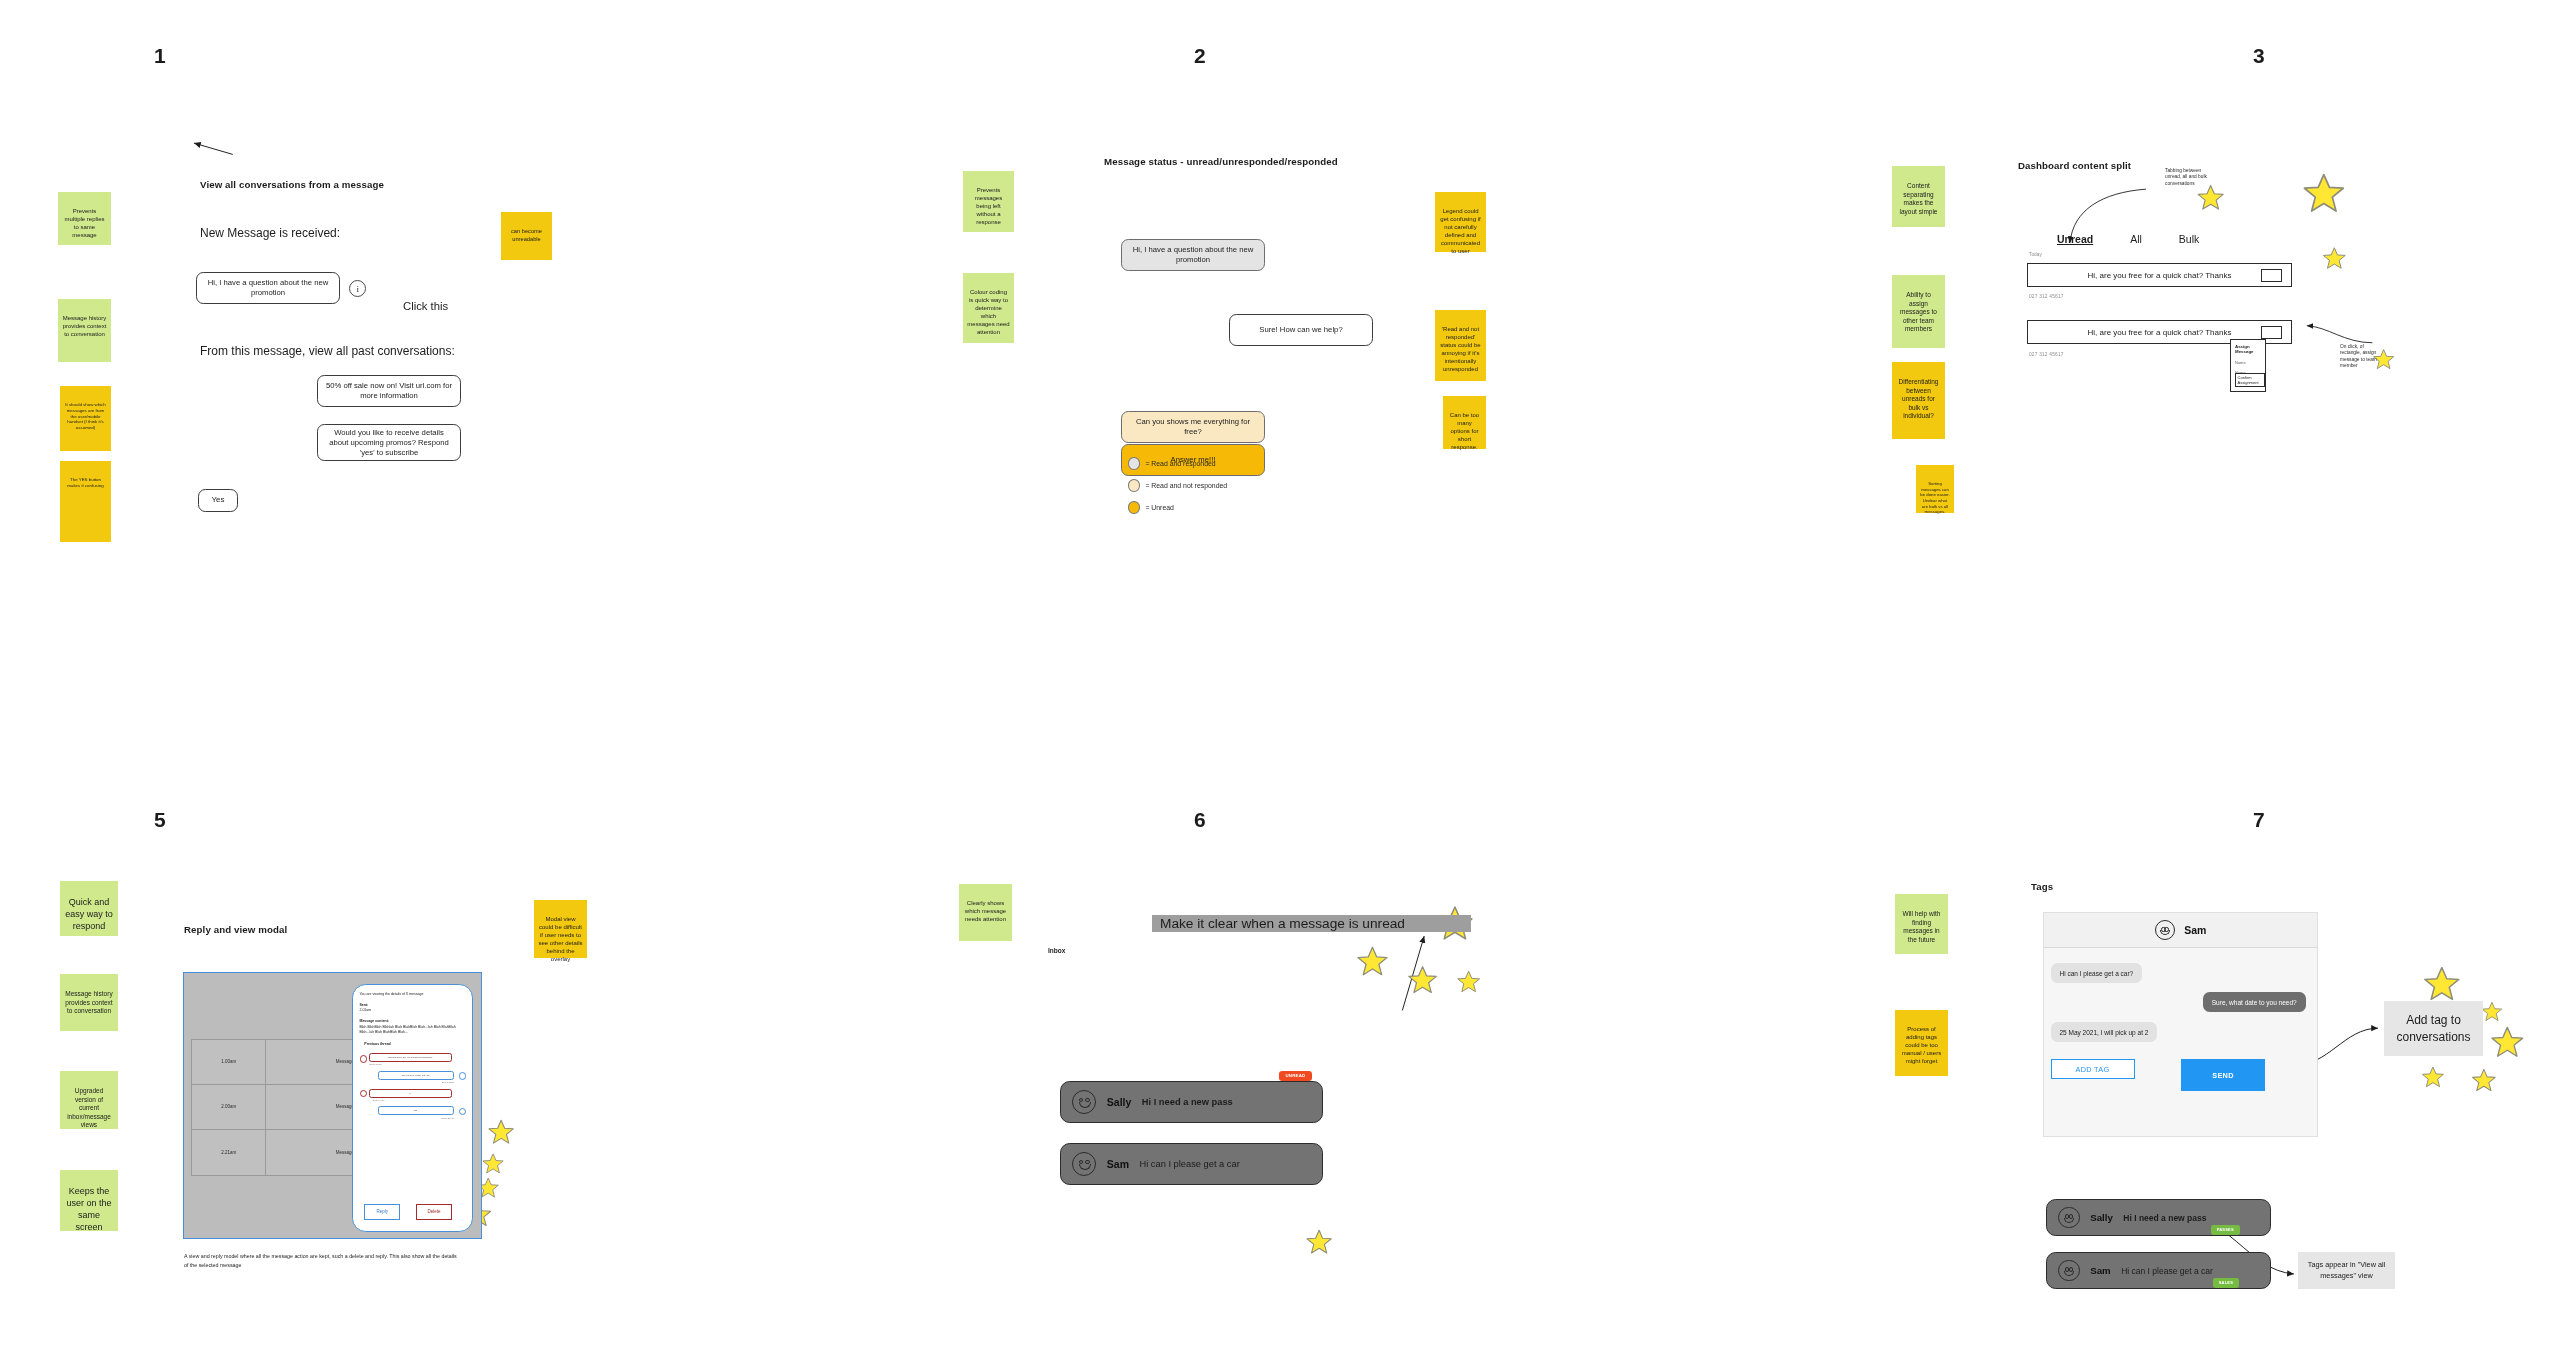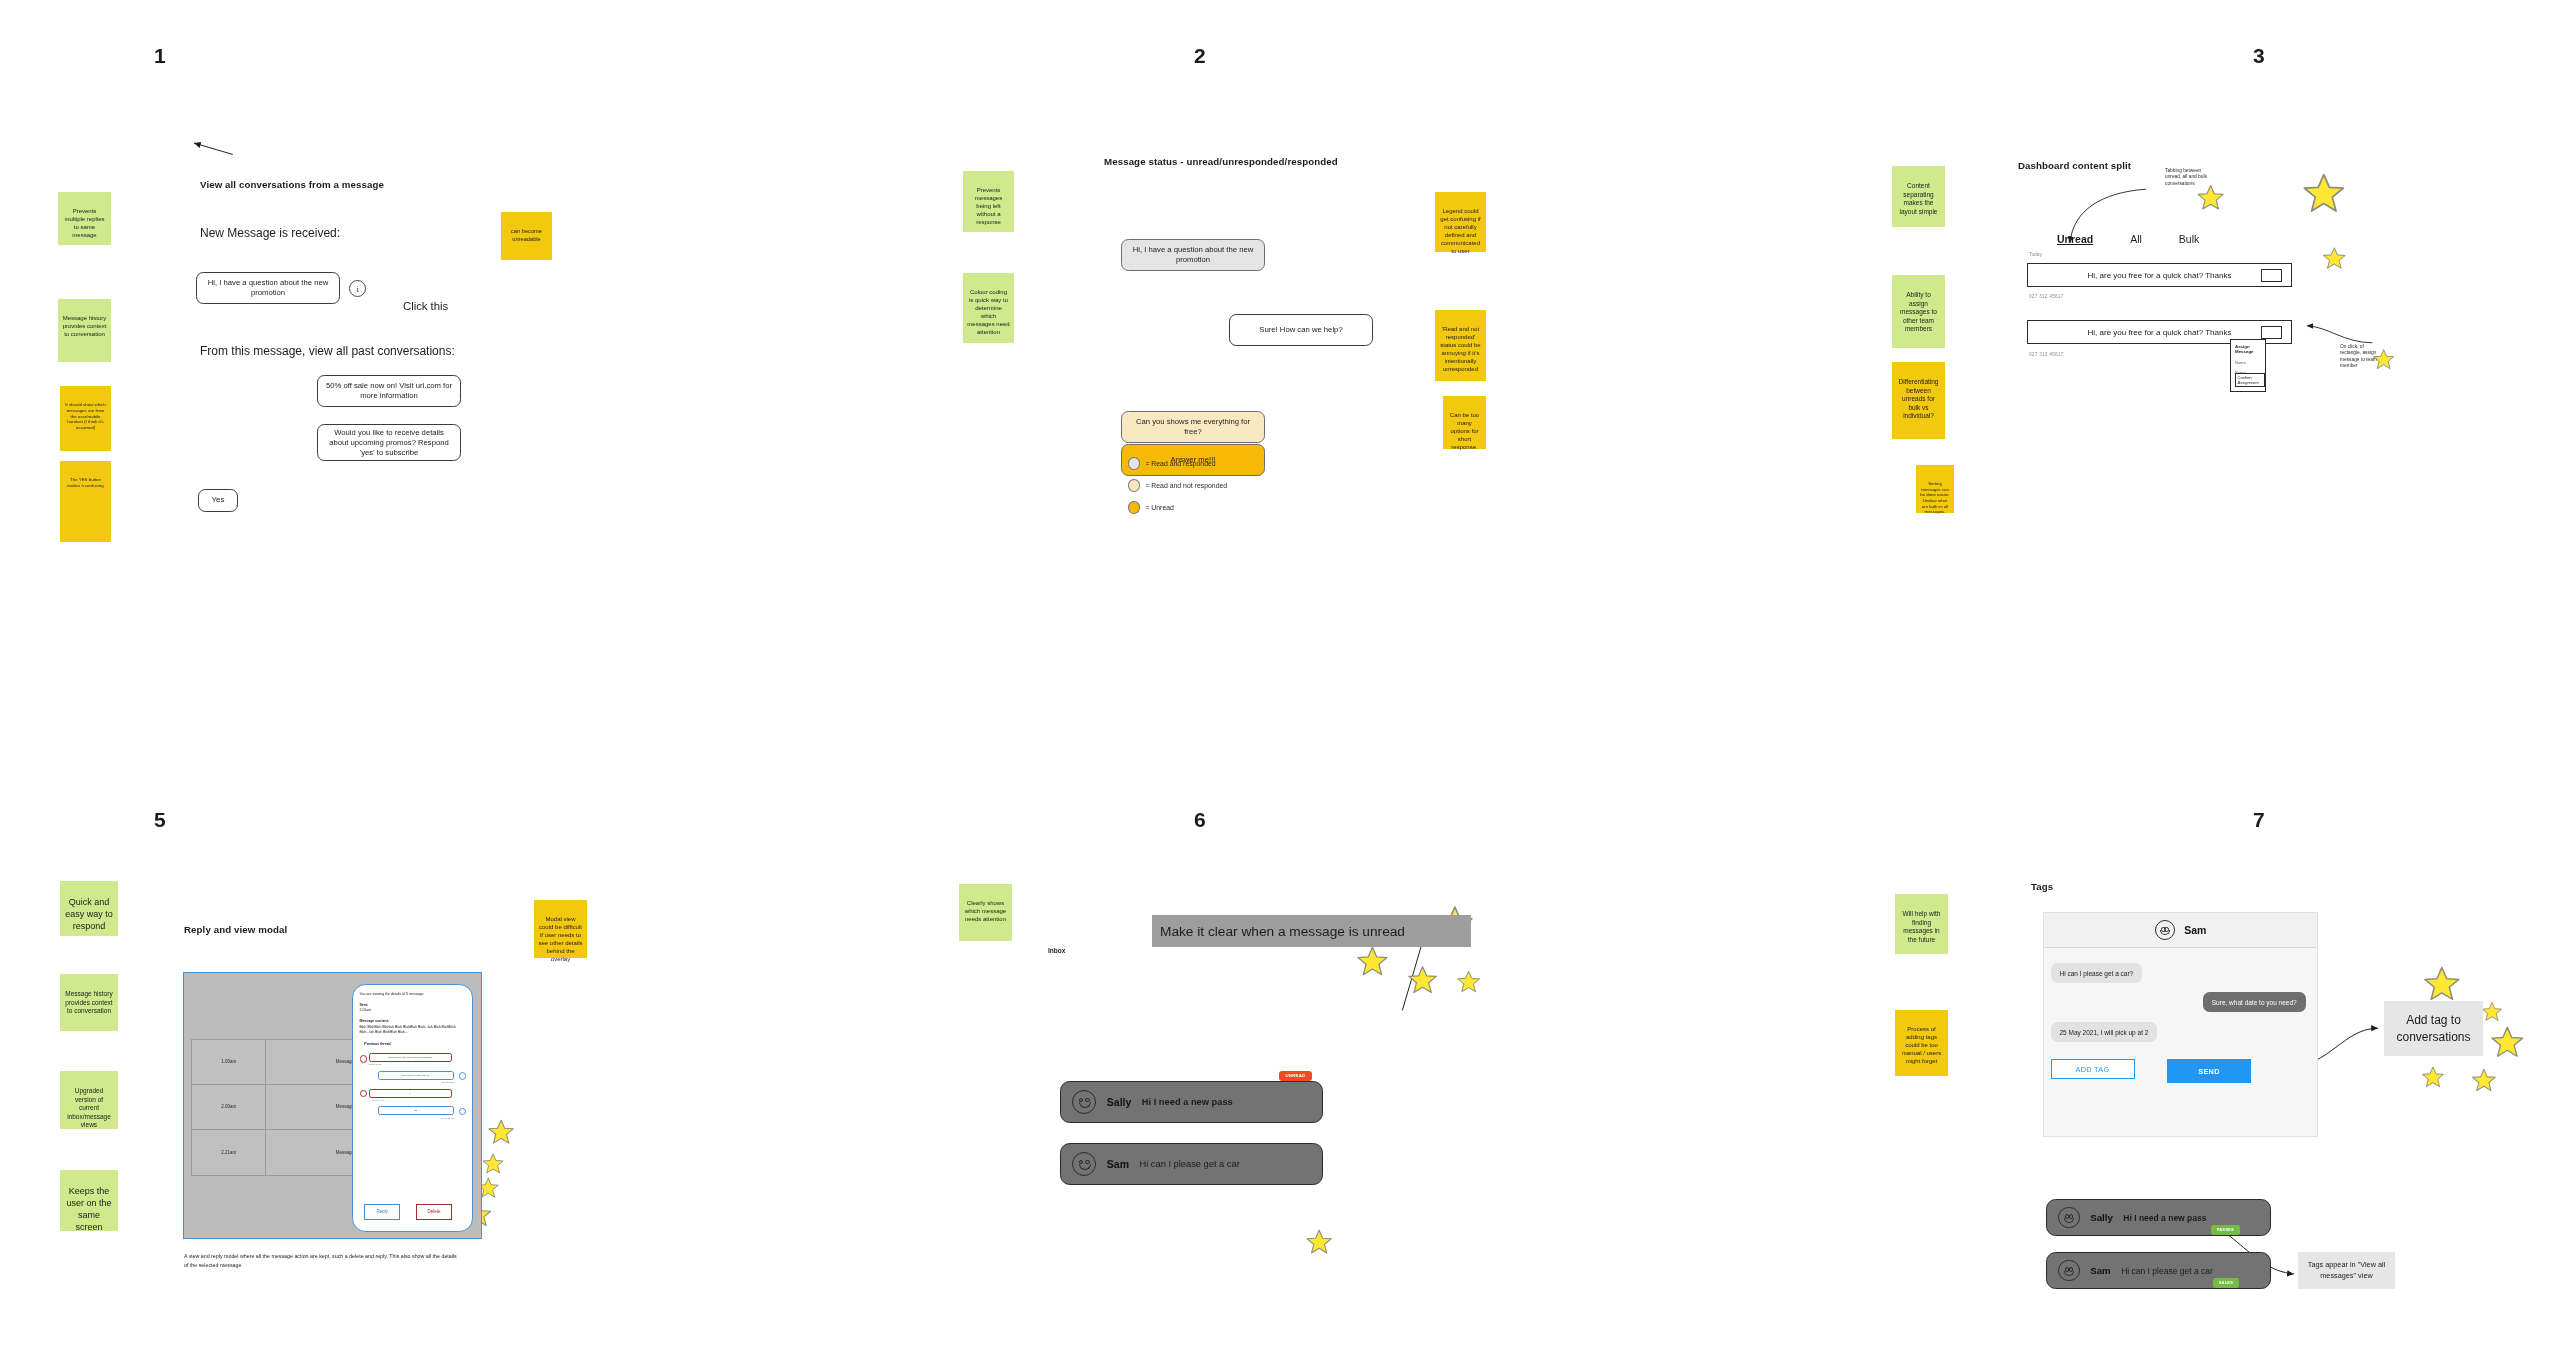--- a/index.html
+++ b/index.html
@@ -323,21 +323,21 @@
   <div class="btn-delete" style="position:absolute;left:63px;bottom:11.3px;width:36px;height:16px;">Delete</div>
 </div>
 
 <div class="caption" style="left:184px;top:1252px;width:275px;">A view and reply model where all the message action are kept, such a delete and reply. This also show all the details of the selected message</div>
 
 <div class="panel-num" style="left:1194px;top:808px;">6</div>
 <div class="note green" style="left:959px;top:884px;width:53px;height:57px;font-size:6px;">
     <span class="txt">Clearly shows which message needs attention</span>
   </div>
 
-<div class="banner" style="left:1152px;top:915px;width:303px;height:32px;">Make it clear when a message is unread</div>
+<div class="banner" style="left:1152px;top:915px;width:303px;height:17px;">Make it clear when a message is unread</div>
 <div class="abs" style="left:1048px;top:947px;font-size:6.5px;font-weight:700;color:#1c1c1c;">Inbox</div>
 
 <div class="inbox-card" style="left:1060px;top:1081px;width:263px;height:42px;">
   <div class="avatar">
       <span class="smile"></span>
     </div>
   <span class="card-name">Sally</span>
   <span class="card-msg bold">Hi I need a new pass</span>
 </div>
 <div class="unread-badge" style="left:1279px;top:1071px;">UNREAD</div>
@@ -364,21 +364,21 @@
   <div class="chat-head">
     <div class="avatar" style="width:18.6px;height:18.6px;">
         <span class="smile" style="left:4px;bottom:4px;width:8px;height:4px;"></span>
       </div>
     <span style="font-weight:700;font-size:10.5px;color:#111;">Sam</span>
   </div>
   <div class="chat-bub in" style="left:6.5px;top:50px;max-width:154px;">Hi can I please get a car?</div>
   <div class="chat-bub out" style="right:11.3px;top:79px;max-width:162px;">Sure, what date to you need?</div>
   <div class="chat-bub in" style="left:6.5px;top:109px;max-width:162px;">25 May 2021, I will pick up at 2</div>
   <div class="btn-addtag" style="left:6.5px;top:146px;width:84px;height:20px;">ADD TAG</div>
-  <div class="btn-send" style="left:123px;top:146px;width:84px;height:24px;">SEND</div>
+  <div class="btn-send" style="left:137px;top:146px;width:84px;height:32px;">SEND</div>
 </div>
 
 <div class="greybox" style="left:2384px;top:1001px;width:99px;height:55px;font-size:12px;">Add tag to conversations</div>
 <div class="greybox" style="left:2298px;top:1252px;width:97px;height:37px;font-size:7.3px;">Tags appear in "View all messages" view</div>
 
 <div class="inbox-card" style="left:2046px;top:1199px;width:225px;height:37px;">
   <div class="avatar" style="width:19.4px;height:19.4px;">
       <span class="smile" style="left:4.8px;bottom:4px;width:8px;height:4px;"></span>
     </div>
   <span class="card-name" style="font-size:9.7px;">Sally</span>

